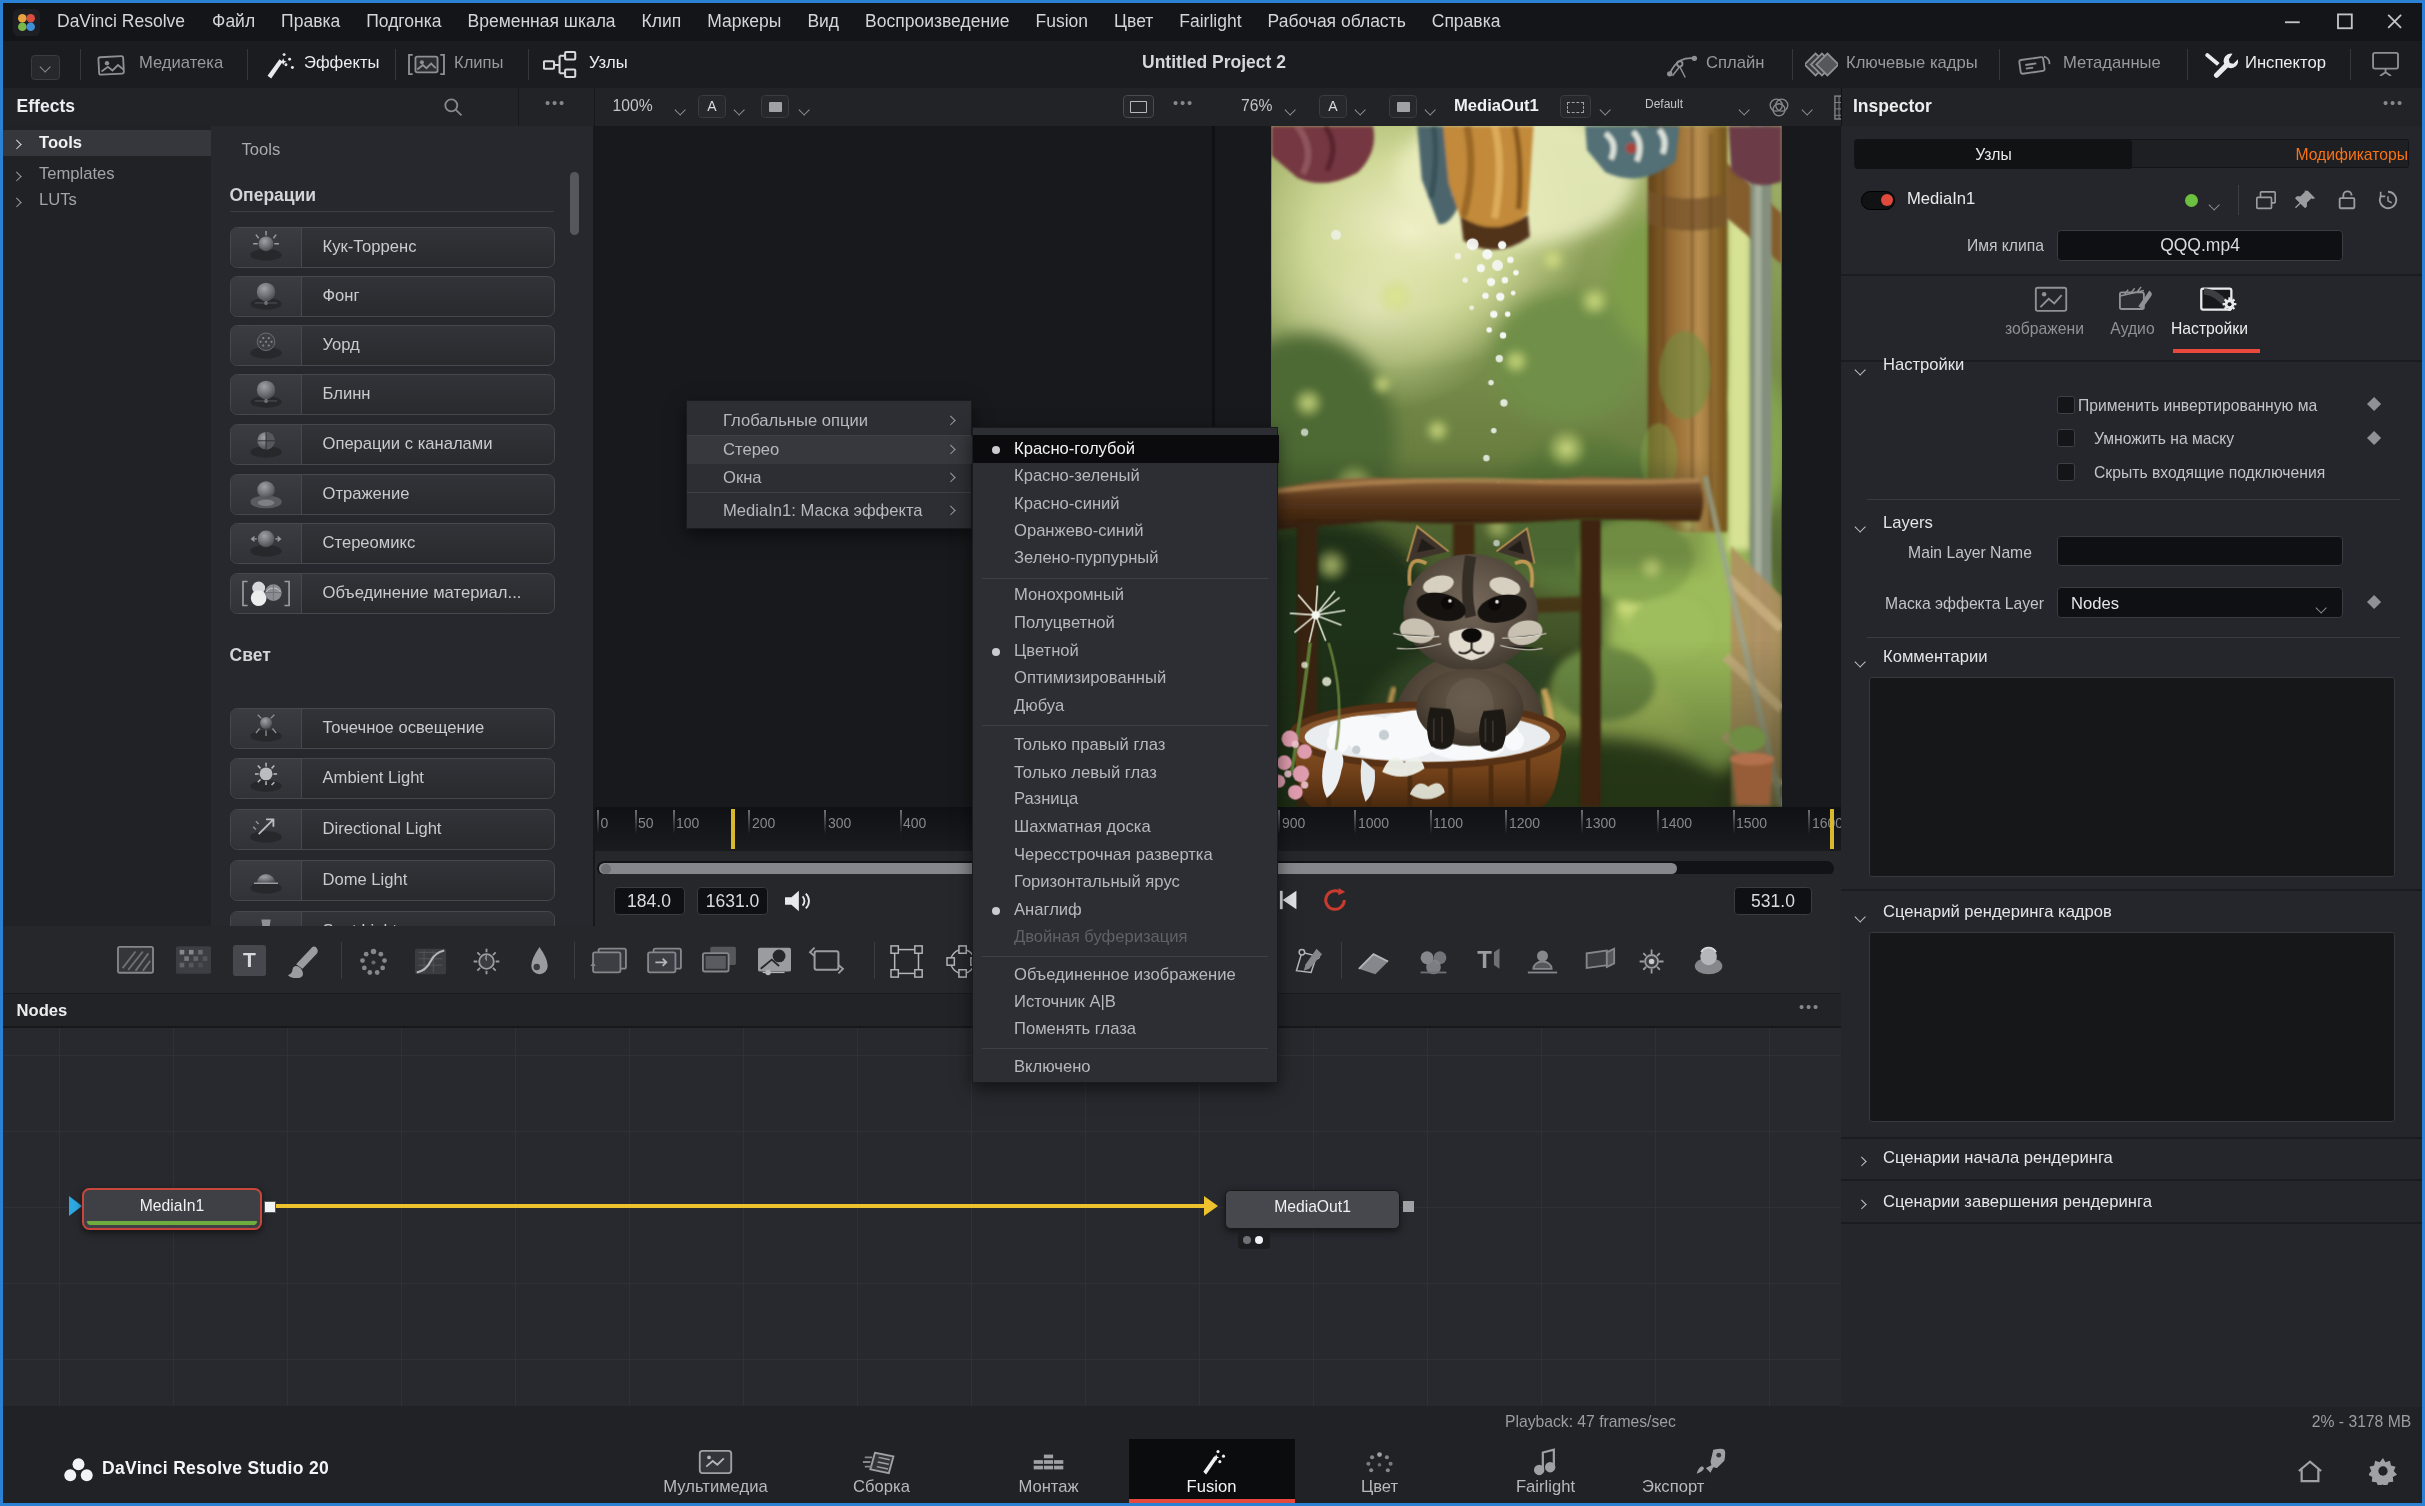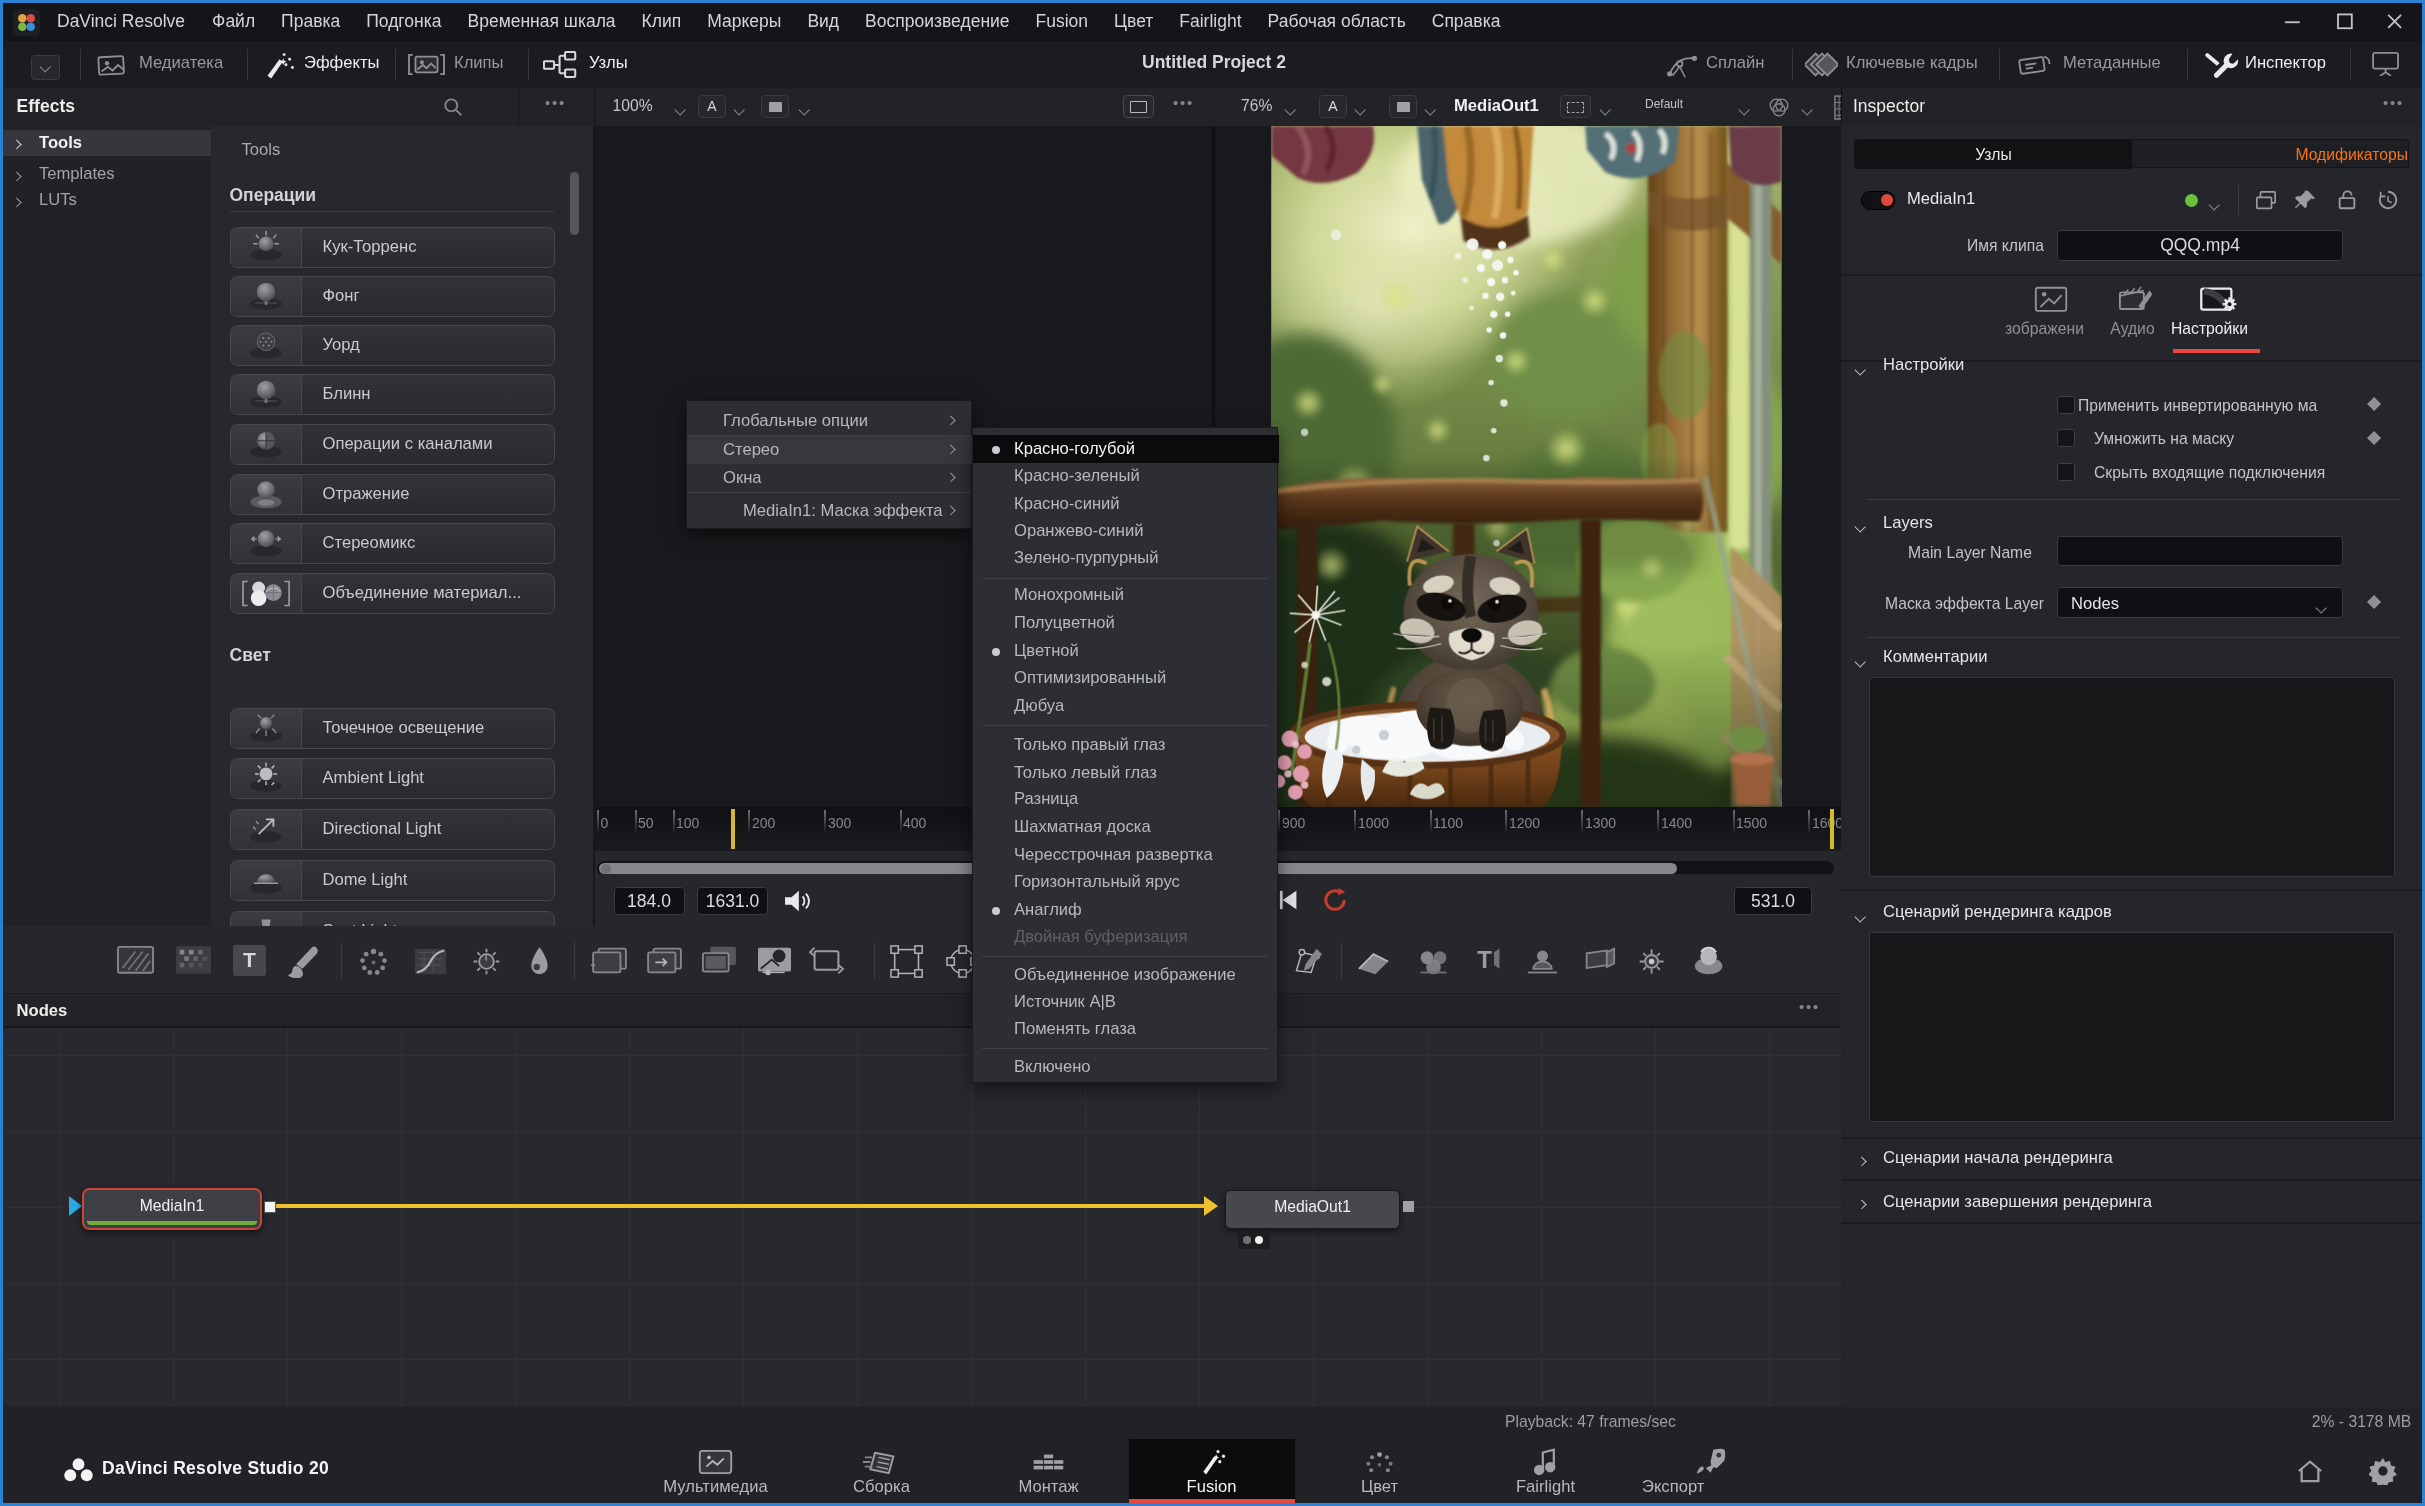--- a/index.html
+++ b/index.html
@@ -924,21 +924,21 @@
   <svg class="a" style="left:2296px;top:18.5px" width="28" height="26" fill="none" stroke="#9fa1a5" stroke-width="2.4" viewBox="0 0 30 28">
         <path d="M3 14 L15 4 L27 14 M6 12 V25 h18 V12"></path>
       </svg>
   <svg class="a" style="left:2369px;top:17.5px" width="28" height="28" fill="#9fa1a5" viewBox="0 0 30 30">
         <path d="M15 1 l2.5 4.5 5 -1.5 1 5 5 1.5 -2 4.5 3.5 4 -4.5 2.5 .5 5 -5 .5 -2 4.5 -4.5 -2 -4.5 2 -2 -4.5 -5 -.5 .5 -5 -4.5 -2.5 3.5 -4 -2 -4.5 5 -1.5 1 -5 5 1.5z"></path>
         <circle cx="15" cy="15" r="5" fill="#202226"></circle>
       </svg>
 </div>
 
 <div class="a" style="left:1841px;top:88px;width:584px;height:38px;background:#212327;border-left:0.9px solid #121315">
-  <div class="a" style="left:11px;top:8.3px;font-size:17.5px;font-weight:normal;color:#eceded">Inspector</div>
+  <div class="a" style="left:11px;top:8.3px;font-size:17.5px;font-weight:bold;color:#eceded">Inspector</div>
   <div class="a" style="left:541px;top:7.4px;color:#85878b;font-size:14.8px;letter-spacing:1.8px">•••</div>
 </div>
 <div class="a" style="left:1841px;top:126px;width:584px;height:1281px;background:#25262b">
   <div class="a" style="left:13px;top:13px;width:555px;height:29px;background:#1d1f23;border-radius:2.8px;border:0.9px solid #131417">
     <div class="a" style="left:0;top:0;width:277px;height:29px;background:#101214;border-radius:2.8px;text-align:center;line-height:29px;color:#ececee;font-size:15.7px">Узлы</div>
     <div class="a" style="left:277px;top:0;width:276px;height:29px;text-align:right;line-height:29px;color:#f97316;font-size:15.7px">Модификаторы</div>
   </div>
   <div class="a" style="left:20.3px;top:65px;width:34px;height:18.5px;background:#111214;border:0.9px solid #000;border-radius:9.2px">
     <div class="a" style="left:18.5px;top:2.3px;width:12px;height:12px;border-radius:50%;background:#e04a3c"></div>
   </div>
@@ -1030,21 +1030,21 @@
 <div class="a menu" style="left:686px;top:400px;width:286px;height:129px">
   <div class="mi" style="top:5.5px;padding-left:36px">Глобальные опции</div>
       <span class="chvr" style="position:absolute;right:16.6px;top:15.7px"></span>
   <div class="msep" style="top:34px;left:0;right:0"></div>
   <div class="a" style="left:0;top:35px;width:286px;height:28px;background:#36383d"></div>
       <div class="mi" style="top:35px;padding-left:36px">Стерео</div>
       <span class="chvr" style="position:absolute;right:16.6px;top:45px"></span>
   <div class="mi" style="top:63px;padding-left:36px">Окна</div>
       <span class="chvr" style="position:absolute;right:16.6px;top:73px"></span>
   <div class="msep" style="top:91px;left:0;right:0"></div>
-  <div class="mi" style="top:96px;padding-left:56px">MediaIn1: Маска эффекта</div>
+  <div class="mi" style="top:96px;padding-left:36px">MediaIn1: Маска эффекта</div>
       <span class="chvr" style="position:absolute;right:16.6px;top:106px"></span>
 </div>
 <div class="a menu" style="left:972px;top:427px;width:306px;height:656px">
   <div class="a" style="left:0;top:6.5px;width:306px;height:28px;background:#0b0b0d"></div>
   <div class="mi dot" style="top:6.5px;color:#f2f3f5">Красно-голубой</div>
   <div class="mi" style="top:34px">Красно-зеленый</div>
   <div class="mi" style="top:62px">Красно-синий</div>
   <div class="mi" style="top:89px">Оранжево-синий</div>
   <div class="mi" style="top:116px">Зелено-пурпурный</div>
   <div class="msep" style="top:150px"></div>

